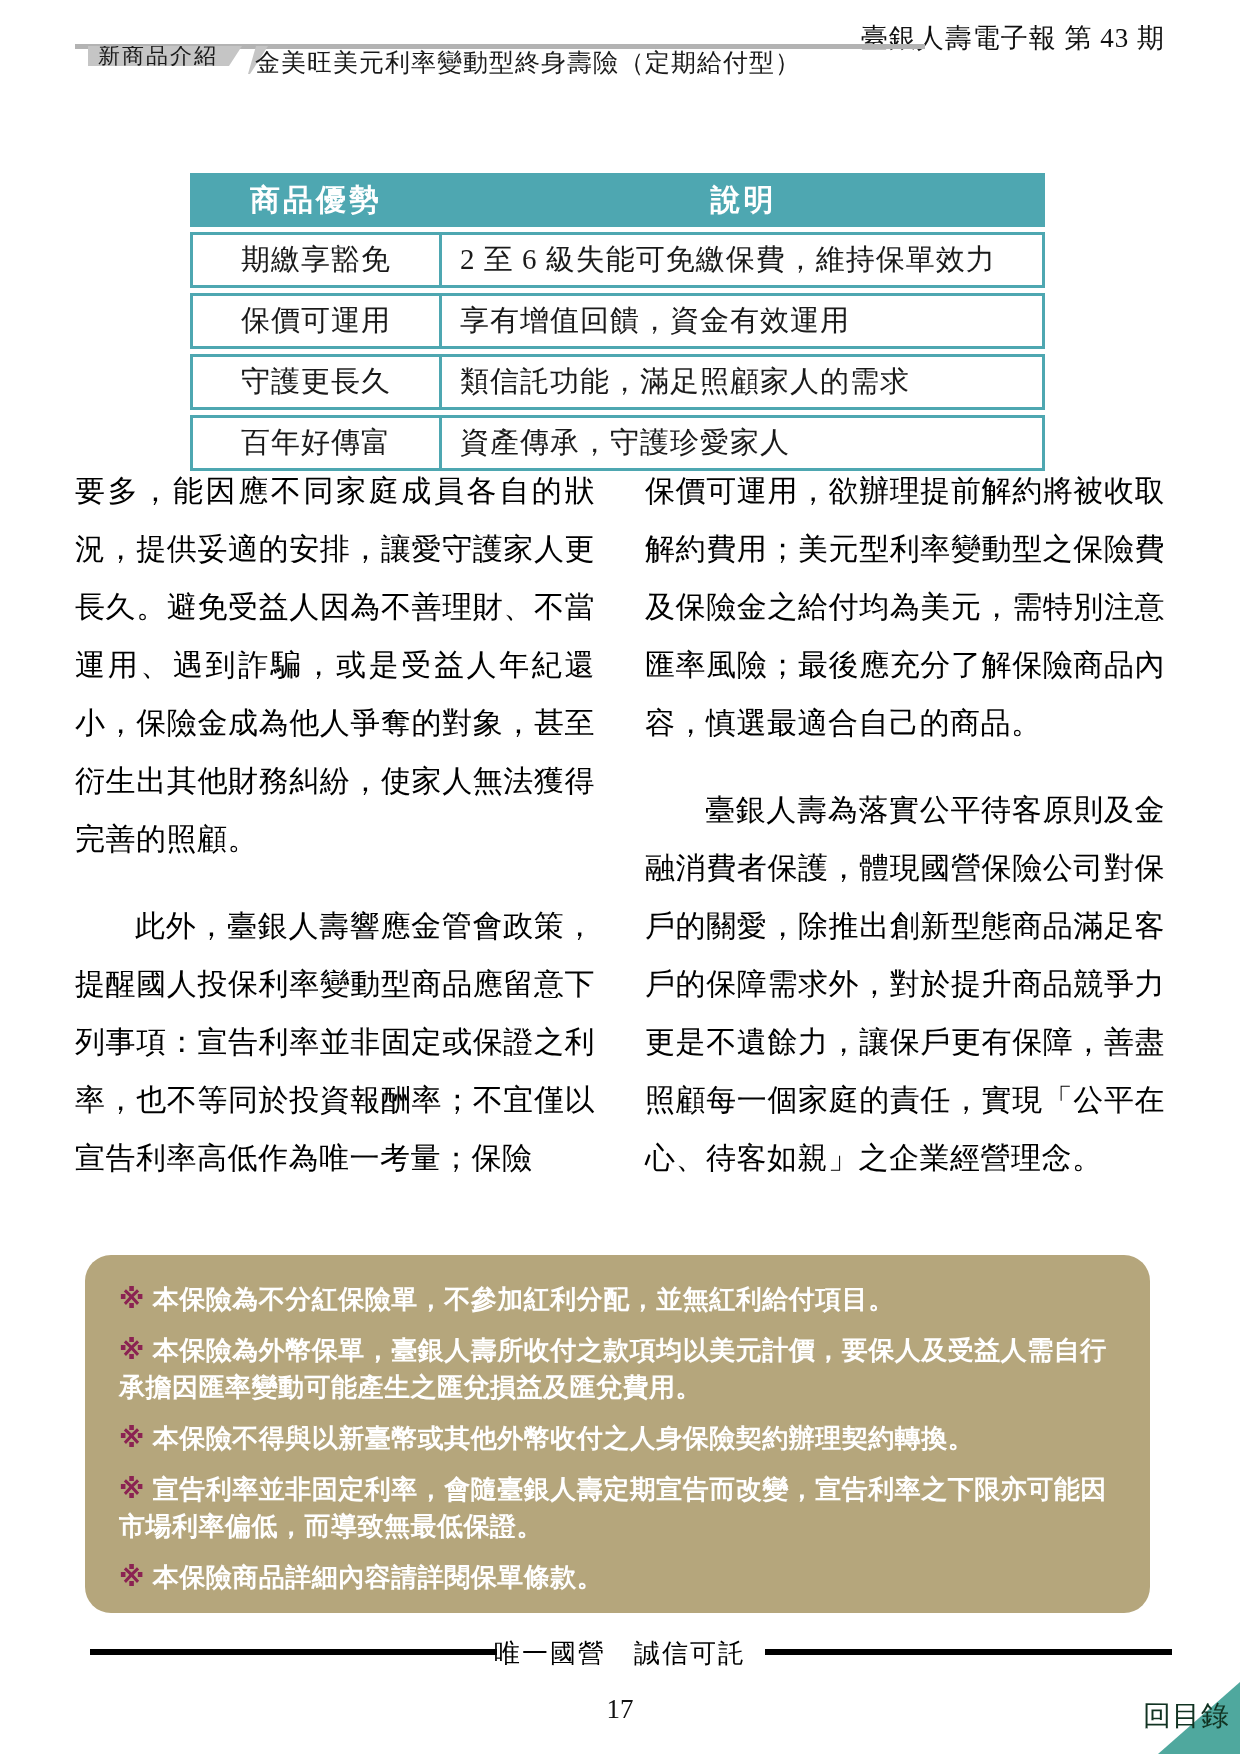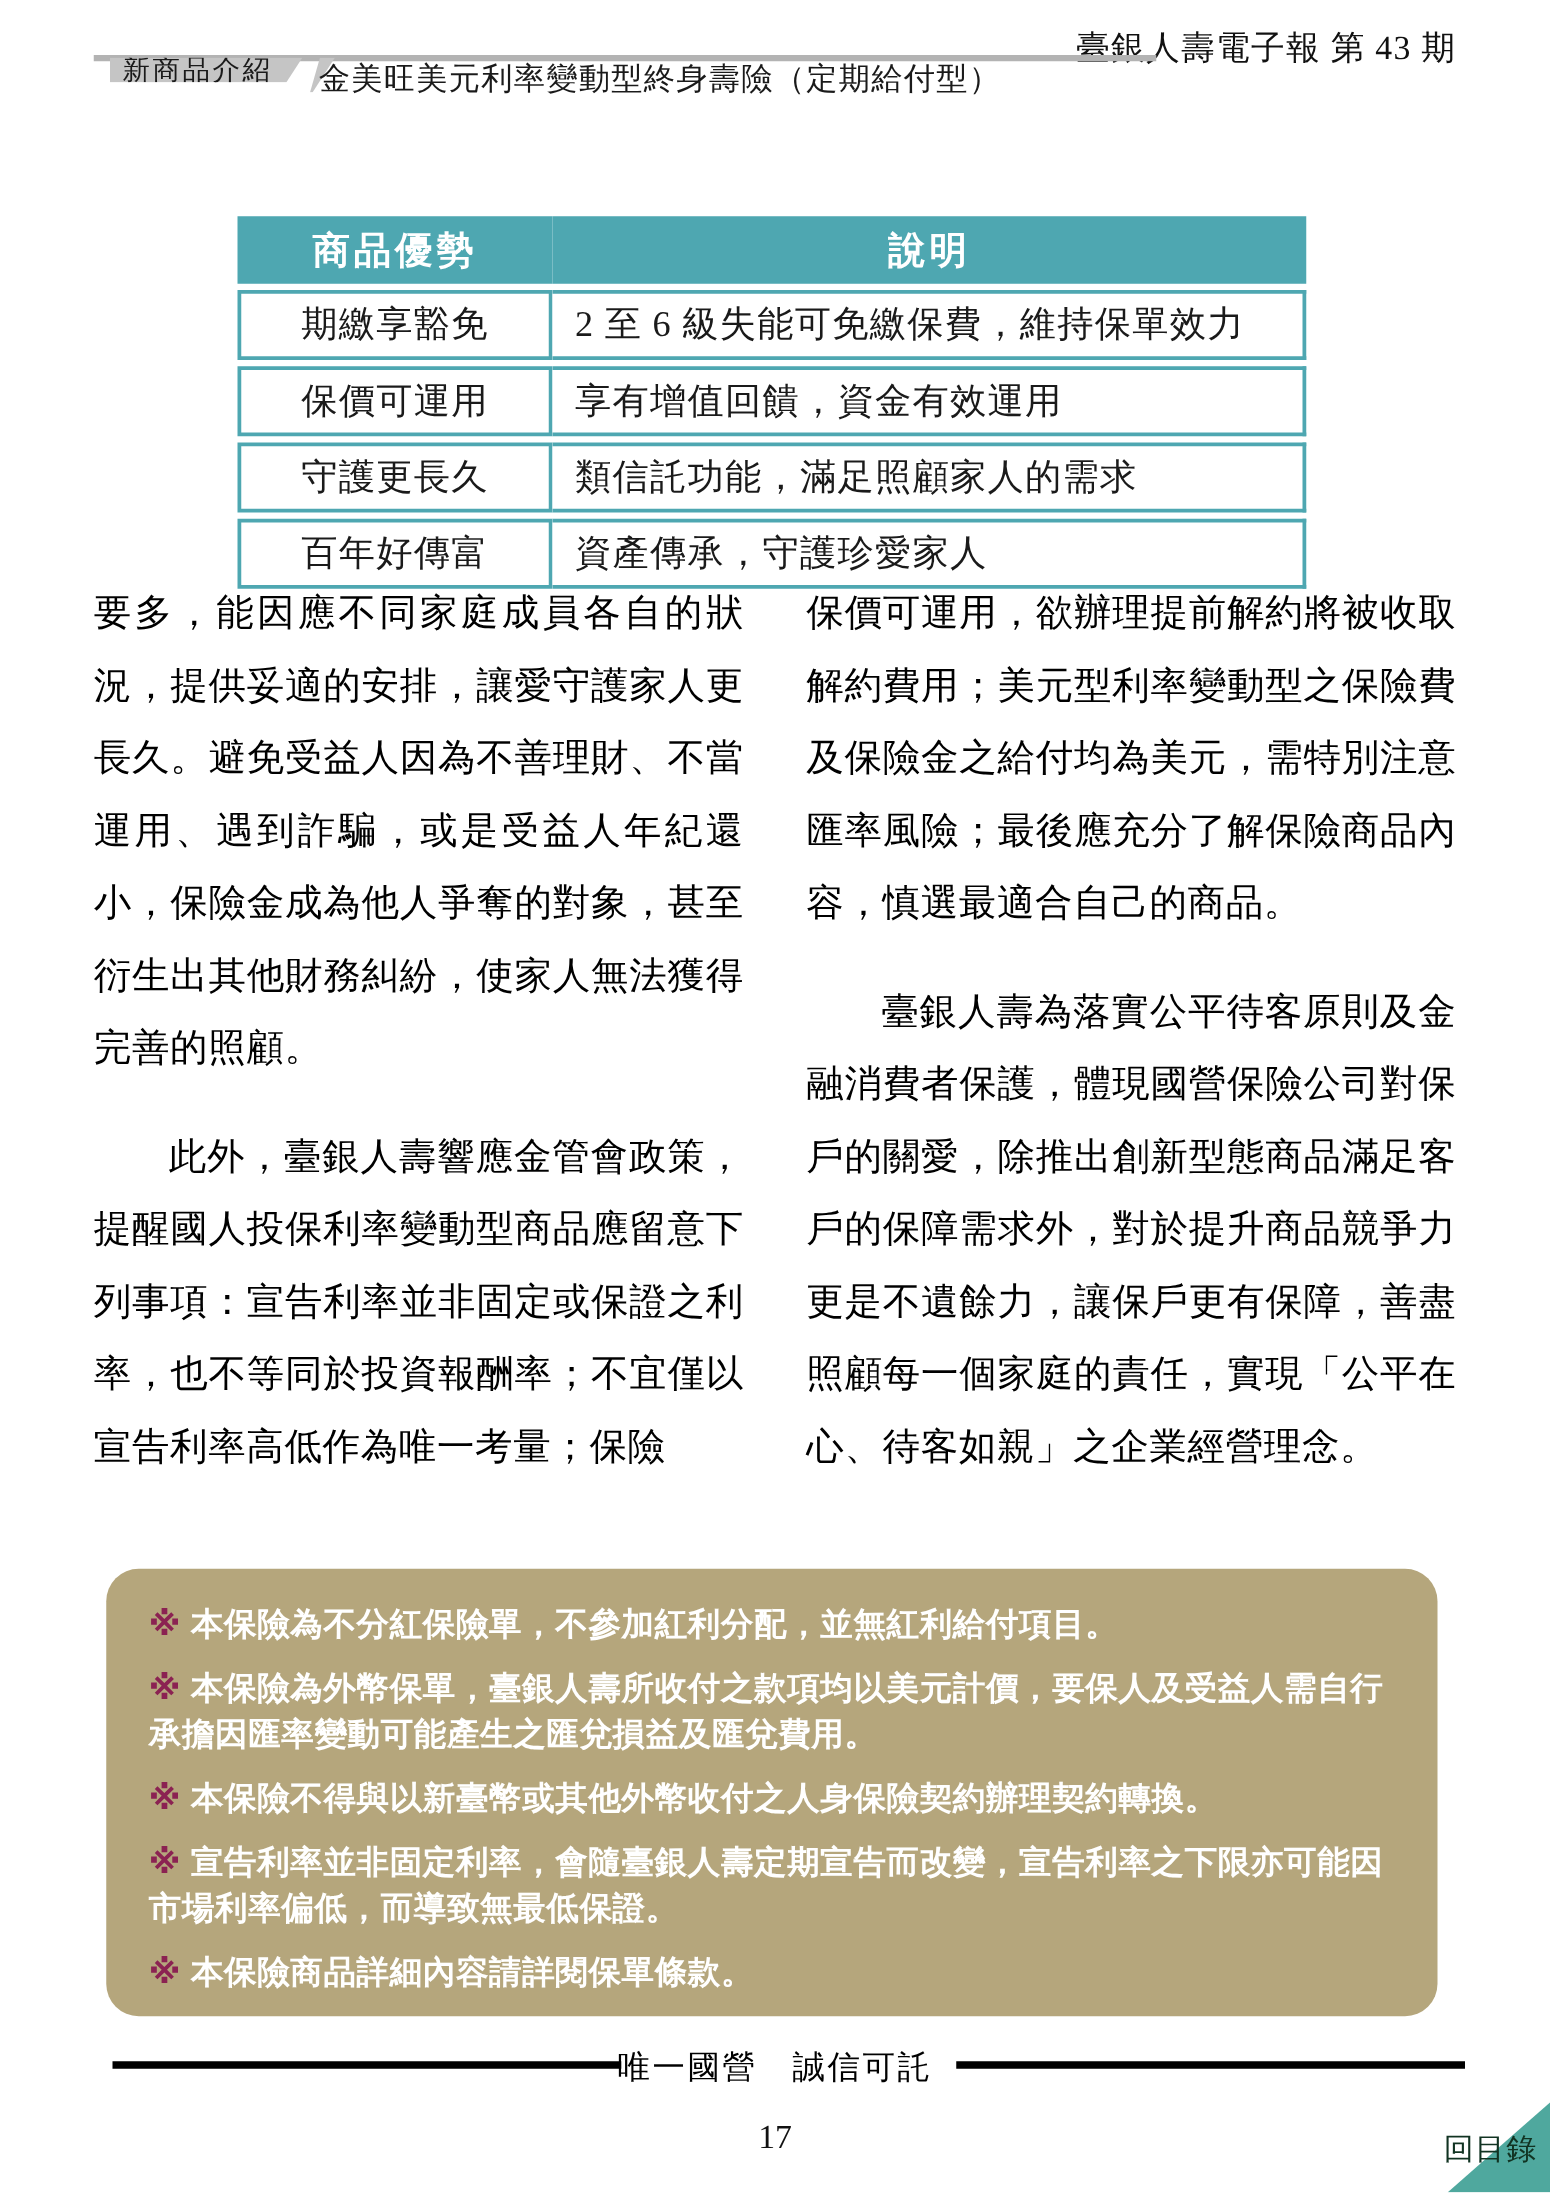--- a/index.html
+++ b/index.html
@@ -49,21 +49,21 @@
   
   .slogan-line{position:absolute;top:1649px;height:6px;background:#000;}
   .slogan-line.left{left:90px;width:407px;}
   .slogan-line.right{left:765px;width:407px;}
   .footer-slogan{position:absolute;top:1636px;left:0;width:1240px;text-align:center;
                  font-size:26px;letter-spacing:2px;color:#000;}
   .page-number{position:absolute;top:1694px;left:0;width:1240px;text-align:center;
                font-size:27px;color:#111;}
   .corner-triangle{position:absolute;right:0;bottom:0;width:0;height:0;
                    border-bottom:72px solid var(--triangle);border-left:82px solid transparent;}
-  .back-to-toc{position:absolute;right:10px;bottom:19px;font-size:24px;color:#132;
+  .back-to-toc{position:absolute;right:10px;bottom:19px;font-size:28px;color:#132;
                letter-spacing:1px;cursor:pointer;text-decoration:none;}
 </style>
 </head>
 <body>
 
 <div class="page">
 
   <div class="masthead-title">臺銀人壽電子報 第 43 期</div>
   <div class="masthead-line"></div>
 

